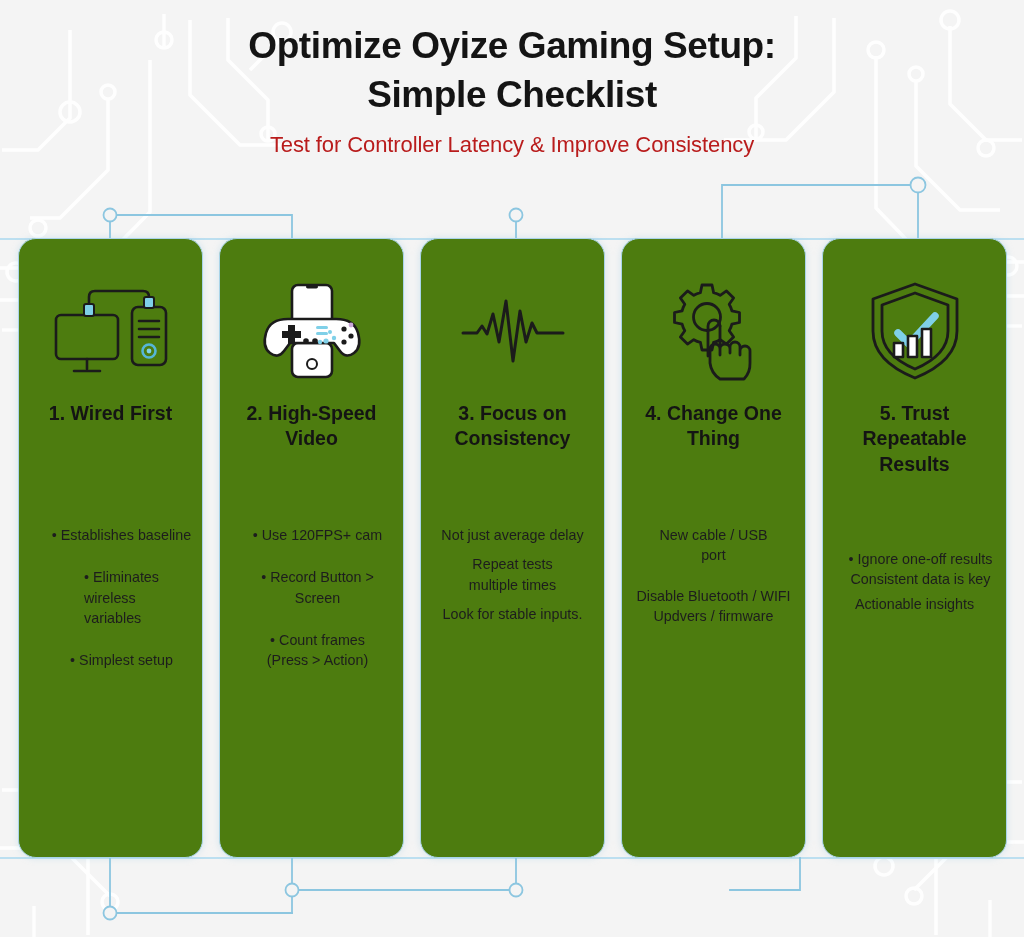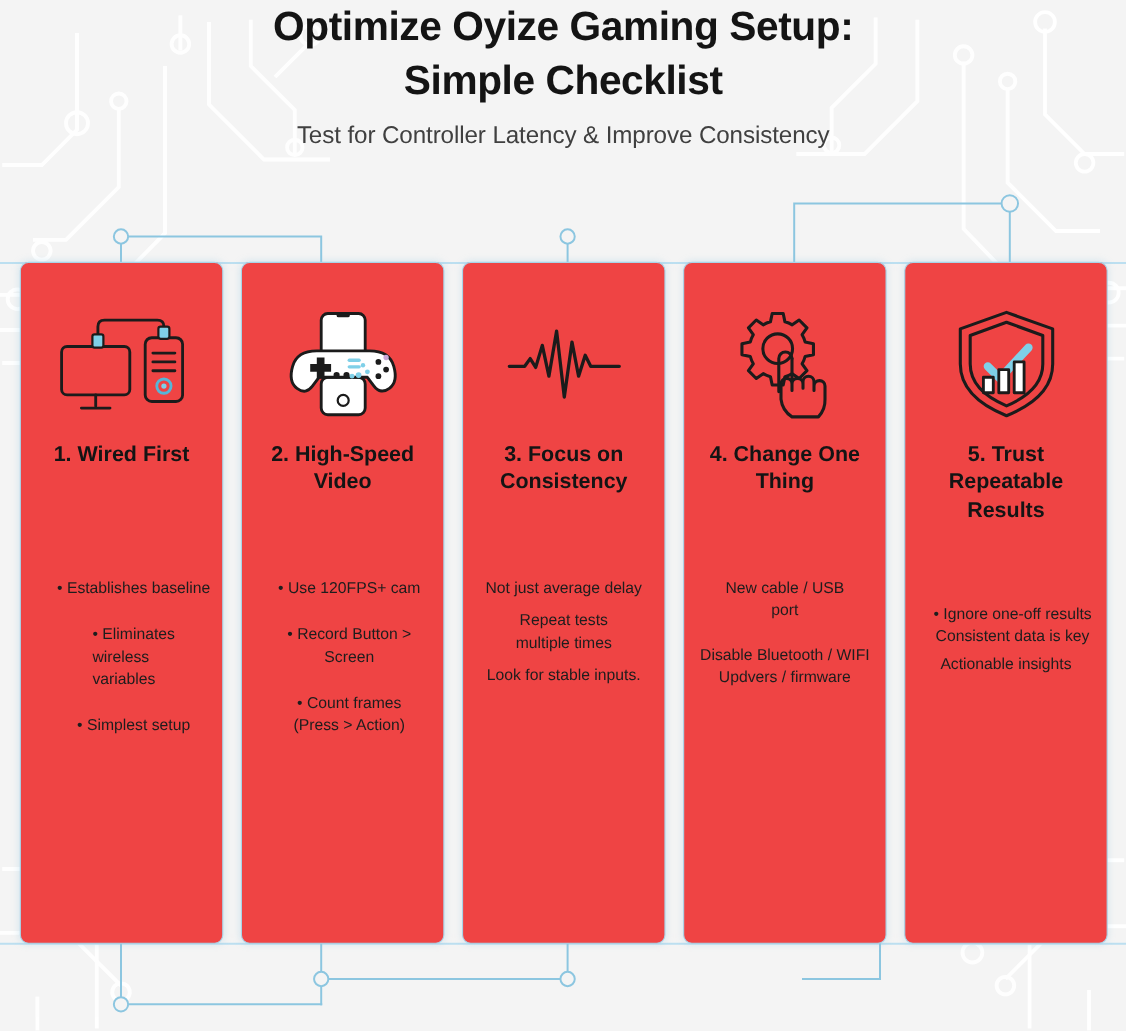--- a/index.html
+++ b/index.html
@@ -37,52 +37,53 @@
     pointer-events: none;
   }
 
   
   .header {
     position: absolute;
     top: 0; left: 0;
     width: 1024px;
     z-index: 3;
     text-align: center;
+    padding-top: 22px;
   }
   .title {
     font-size: 37px;
     font-weight: bold;
     line-height: 1.32;
     letter-spacing: -0.4px;
     color: #141414;
   }
   .subtitle {
     font-size: 22px;
     font-weight: normal;
-    color: #404040;
+    color: #b91c1c;
     margin-top: 12px;
     letter-spacing: -0.1px;
   }
 
   
   .cards {
     position: absolute;
     top: 238px;
     left: 18px;
     width: 989px;
     height: 620px;
     z-index: 2;
     display: flex;
     gap: 16px;
   }
   .card {
     flex: 1 1 0;
-    background: #ef4444;
+    background: #4d7c0f;
     border: 1.6px solid #a9d4e8;
-    border-radius: 8px;
+    border-radius: 18px;
     box-shadow: 0 0 7px rgba(150, 200, 225, 0.35);
     display: flex;
     flex-direction: column;
     align-items: center;
     padding: 40px 8px 18px;
     position: relative;
   }
 
   .card-icon {
     height: 104px;

